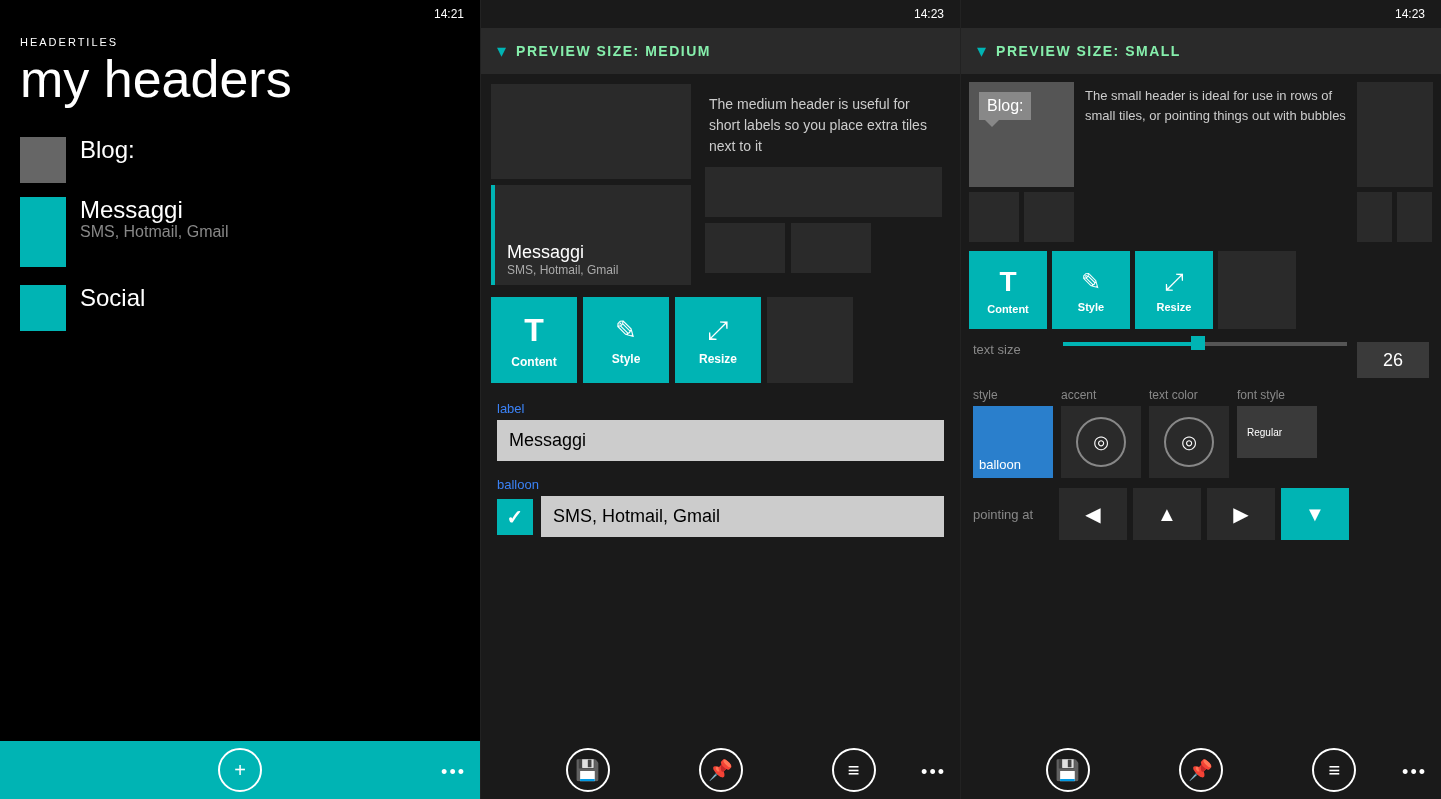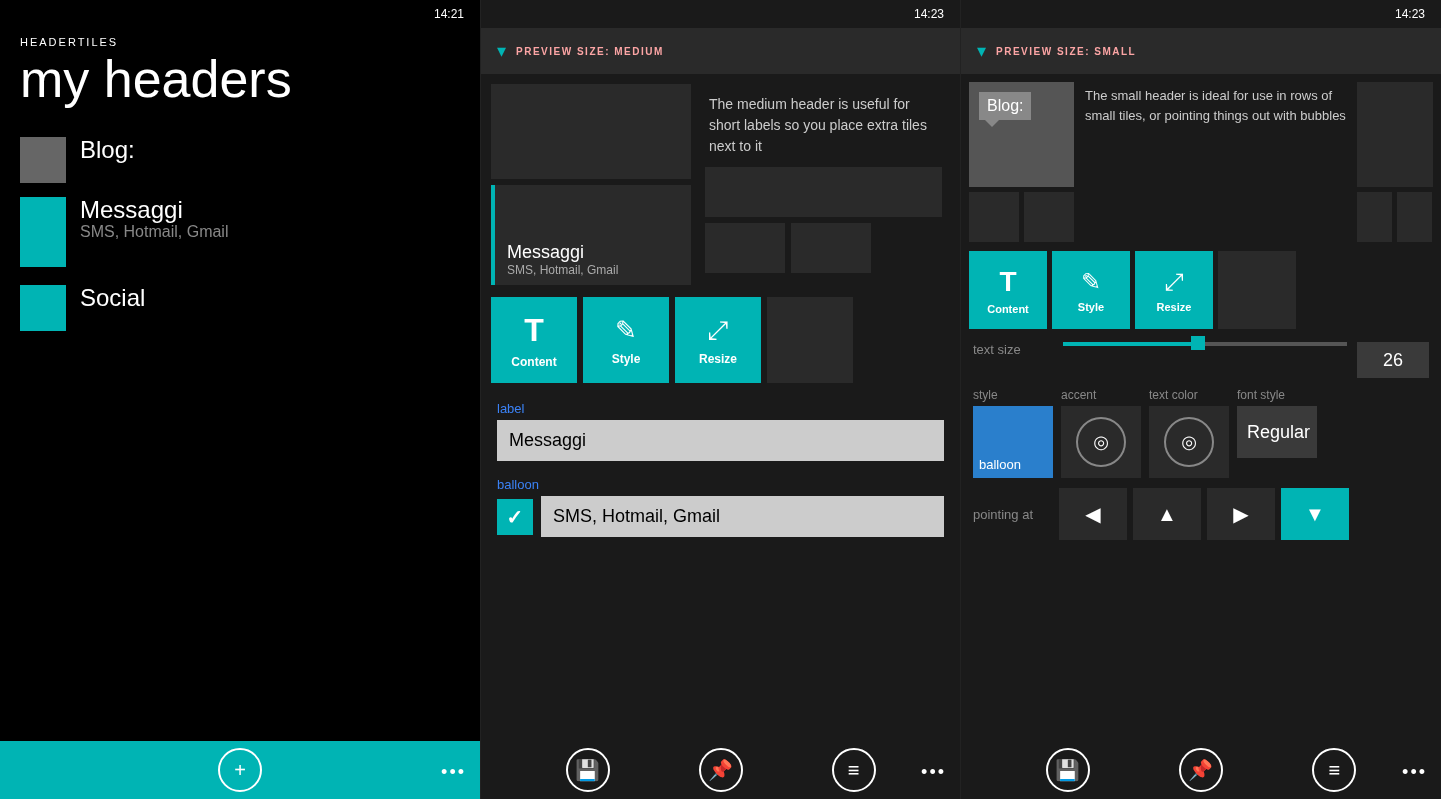--- a/index.html
+++ b/index.html
@@ -159,22 +159,22 @@
       padding: 0 16px;
       gap: 10px;
     }
 
     .panel-header-icon {
       color: #00b4b4;
       font-size: 18px;
     }
 
     .panel-header-title {
-      color: #fca5a5;
-      font-size: 10px;
+      color: #86efac;
+      font-size: 14px;
       font-weight: 700;
       letter-spacing: 1.5px;
       text-transform: uppercase;
       text-align: right;
     }
 
     
     .preview-area {
       display: flex;
       padding: 10px 10px 6px;
@@ -432,21 +432,21 @@
     }
 
     .arrow-btn.active {
       background: #00b4b4;
       border: 2px solid #00b4b4;
     }
 
     .font-style-box {
       background: #3a3a3a;
       color: #fff;
-      font-size: 18px;
+      font-size: 10px;
       padding: 6px 10px;
       height: 52px;
       display: flex;
       align-items: center;
       width: 80px;
     }
 
     
     .right-action-tiles {
       display: flex;

